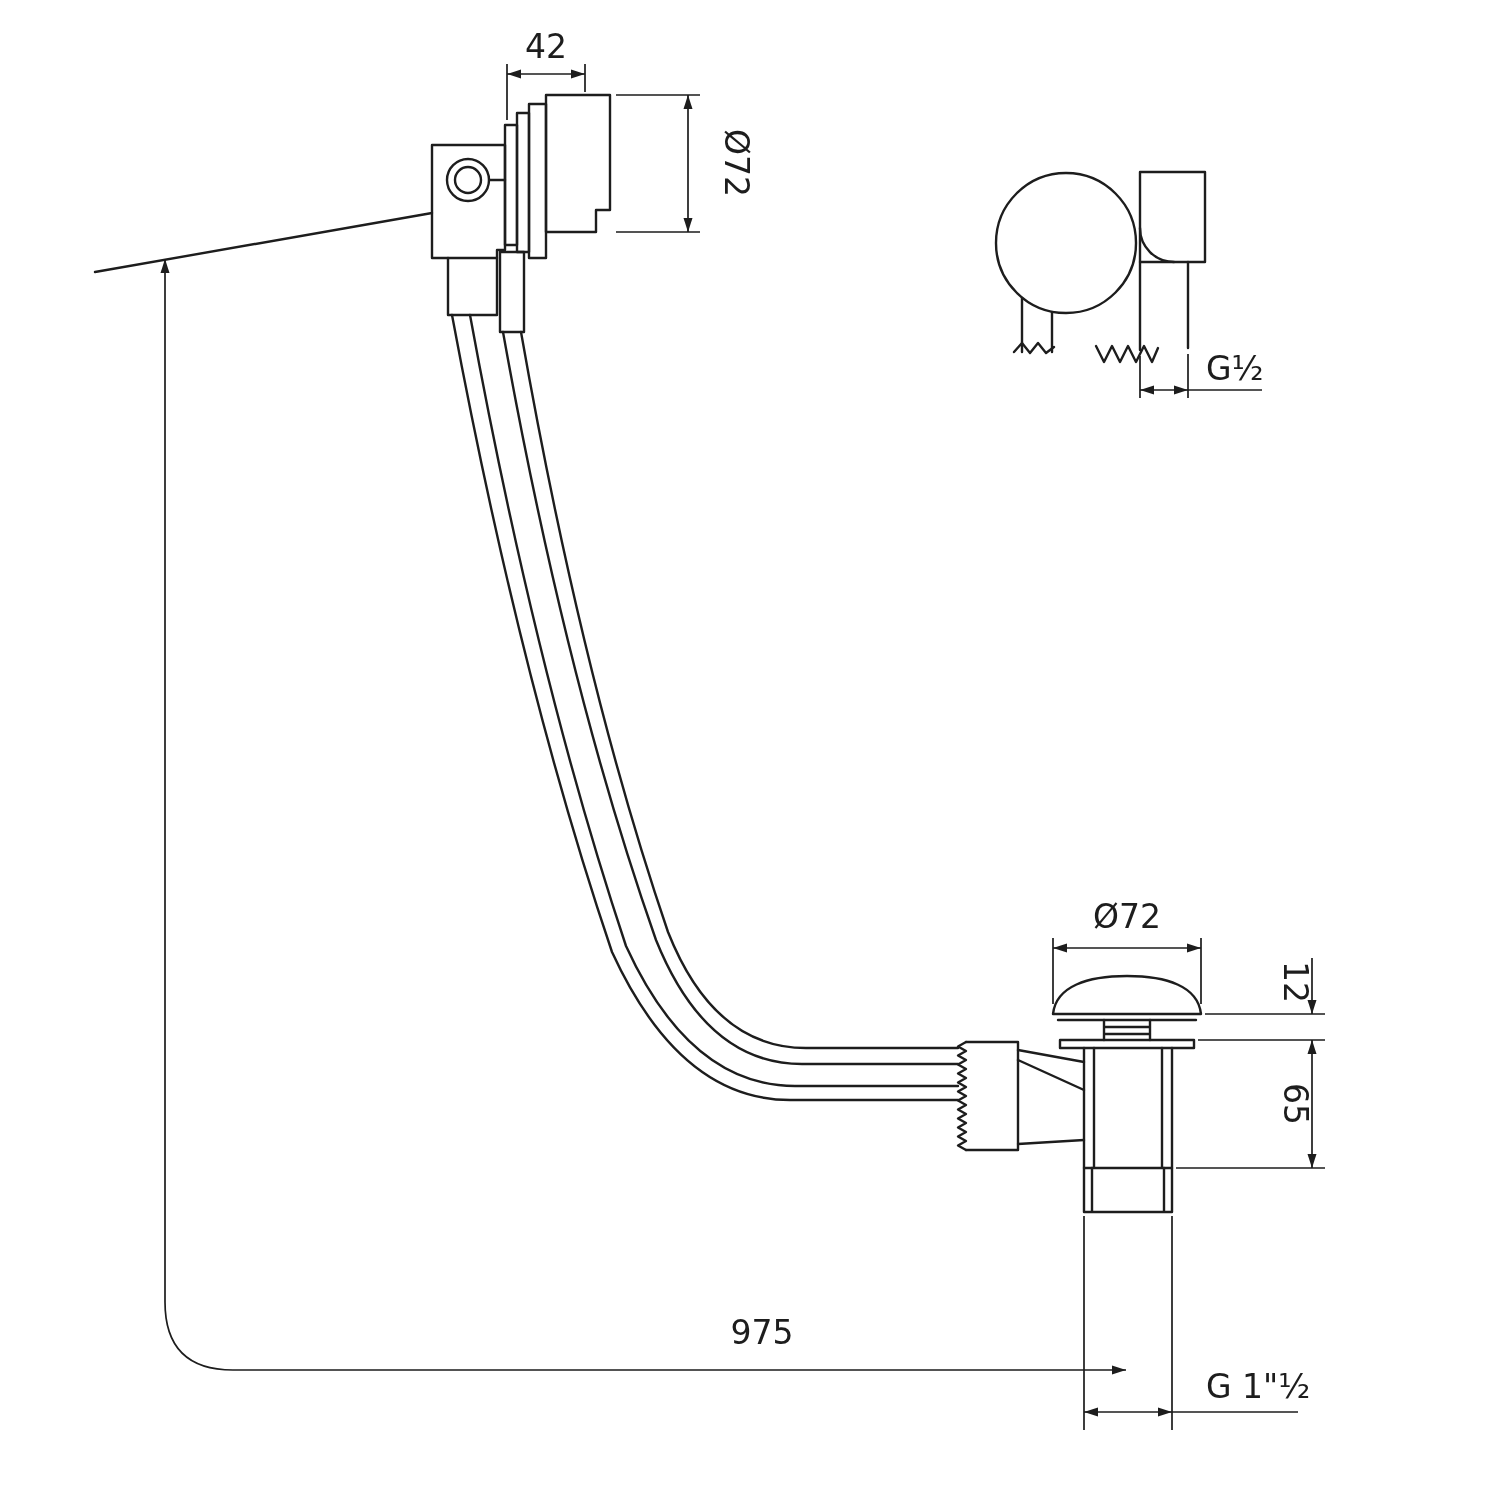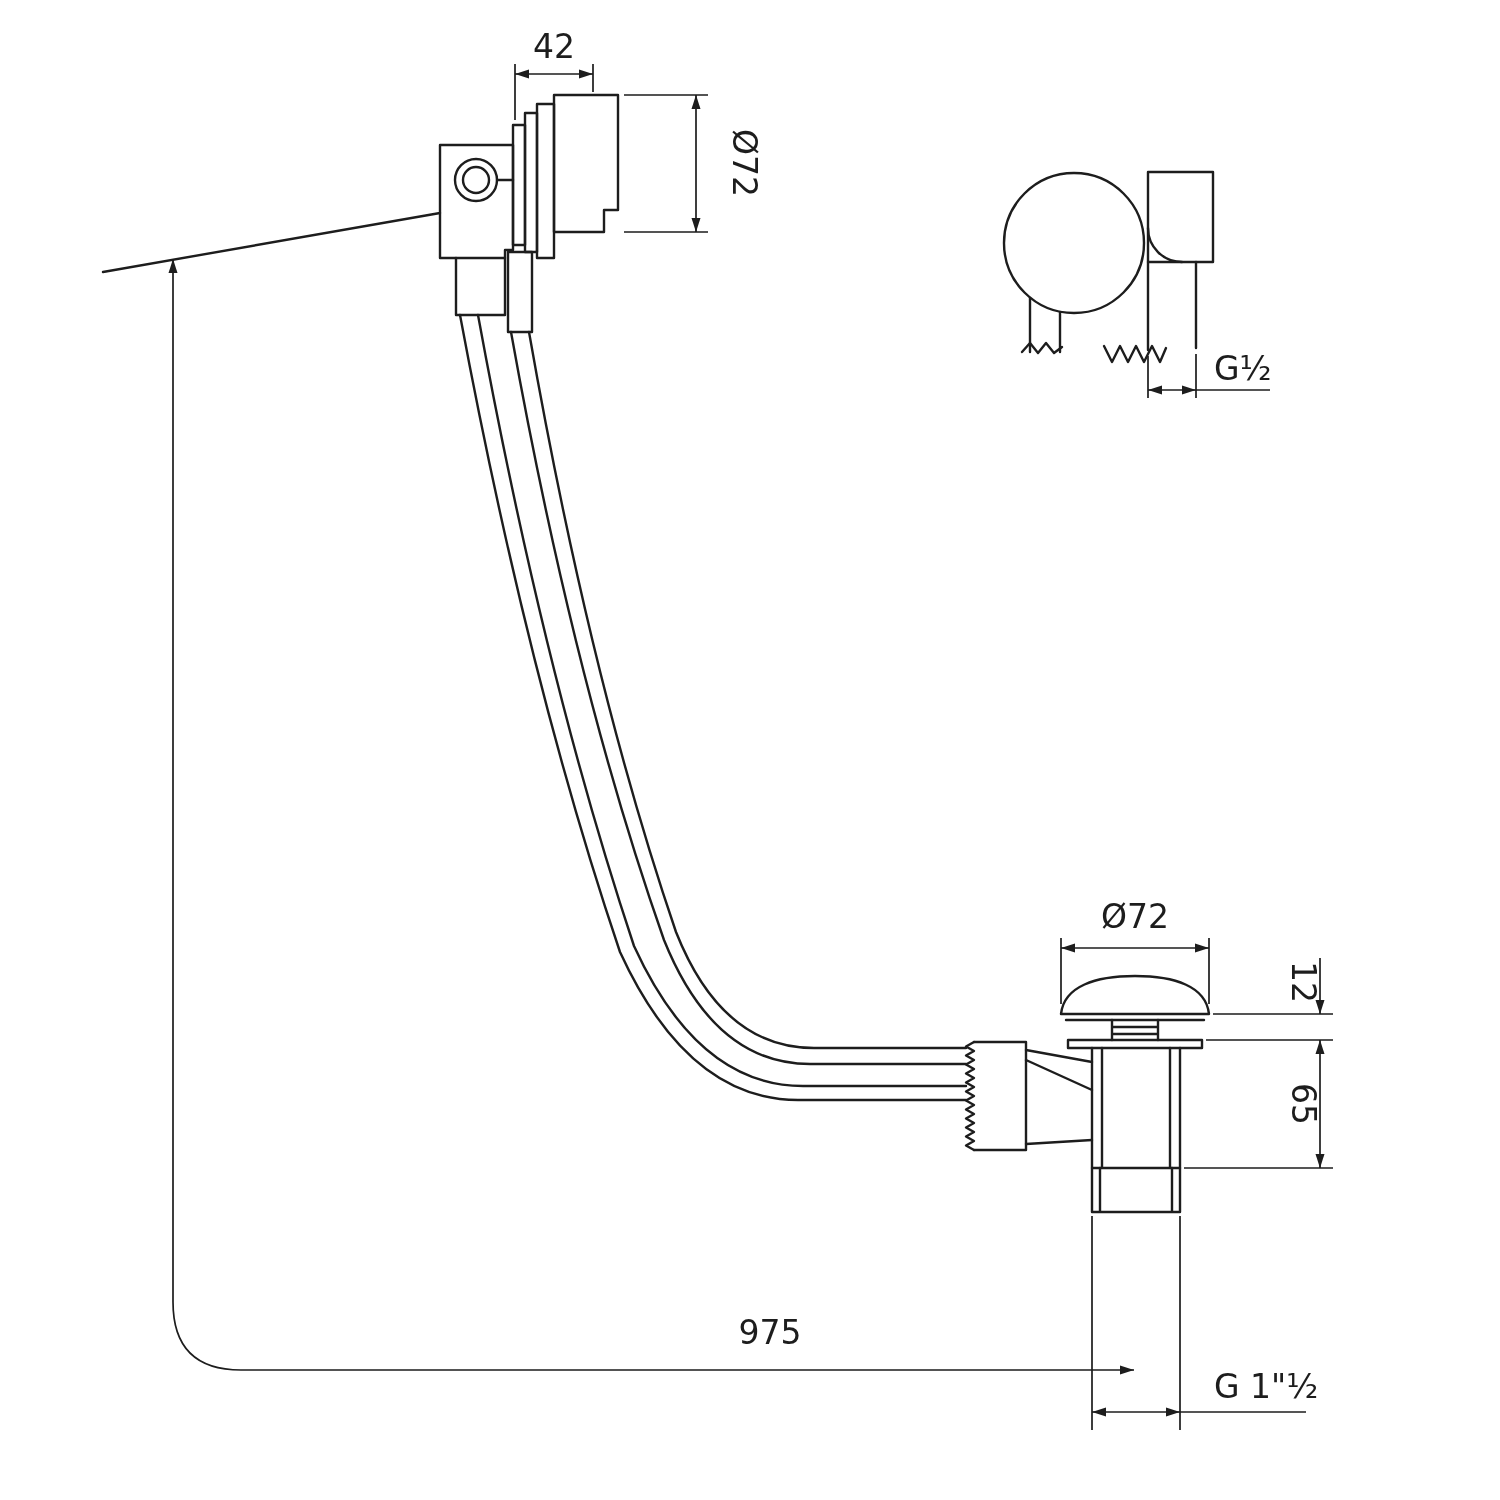--- a/index.html
+++ b/index.html
@@ -8,21 +8,20 @@
     background: var(--bg, #ffffff);
     width: 1500px;
     height: 1500px;
     font-family: "DejaVu Sans", sans-serif;
   }
   .stage {
     position: relative;
     width: 1349px;
     height: 1500px;
     background: var(--bg, #ffffff);
-    padding-left: 8px;
   }
   svg { display: block; }
   .part {
     fill: none;
     stroke: var(--line, #1d1d1d);
     stroke-width: 2.4;
     stroke-linejoin: round;
     stroke-linecap: round;
   }
   .thin {

